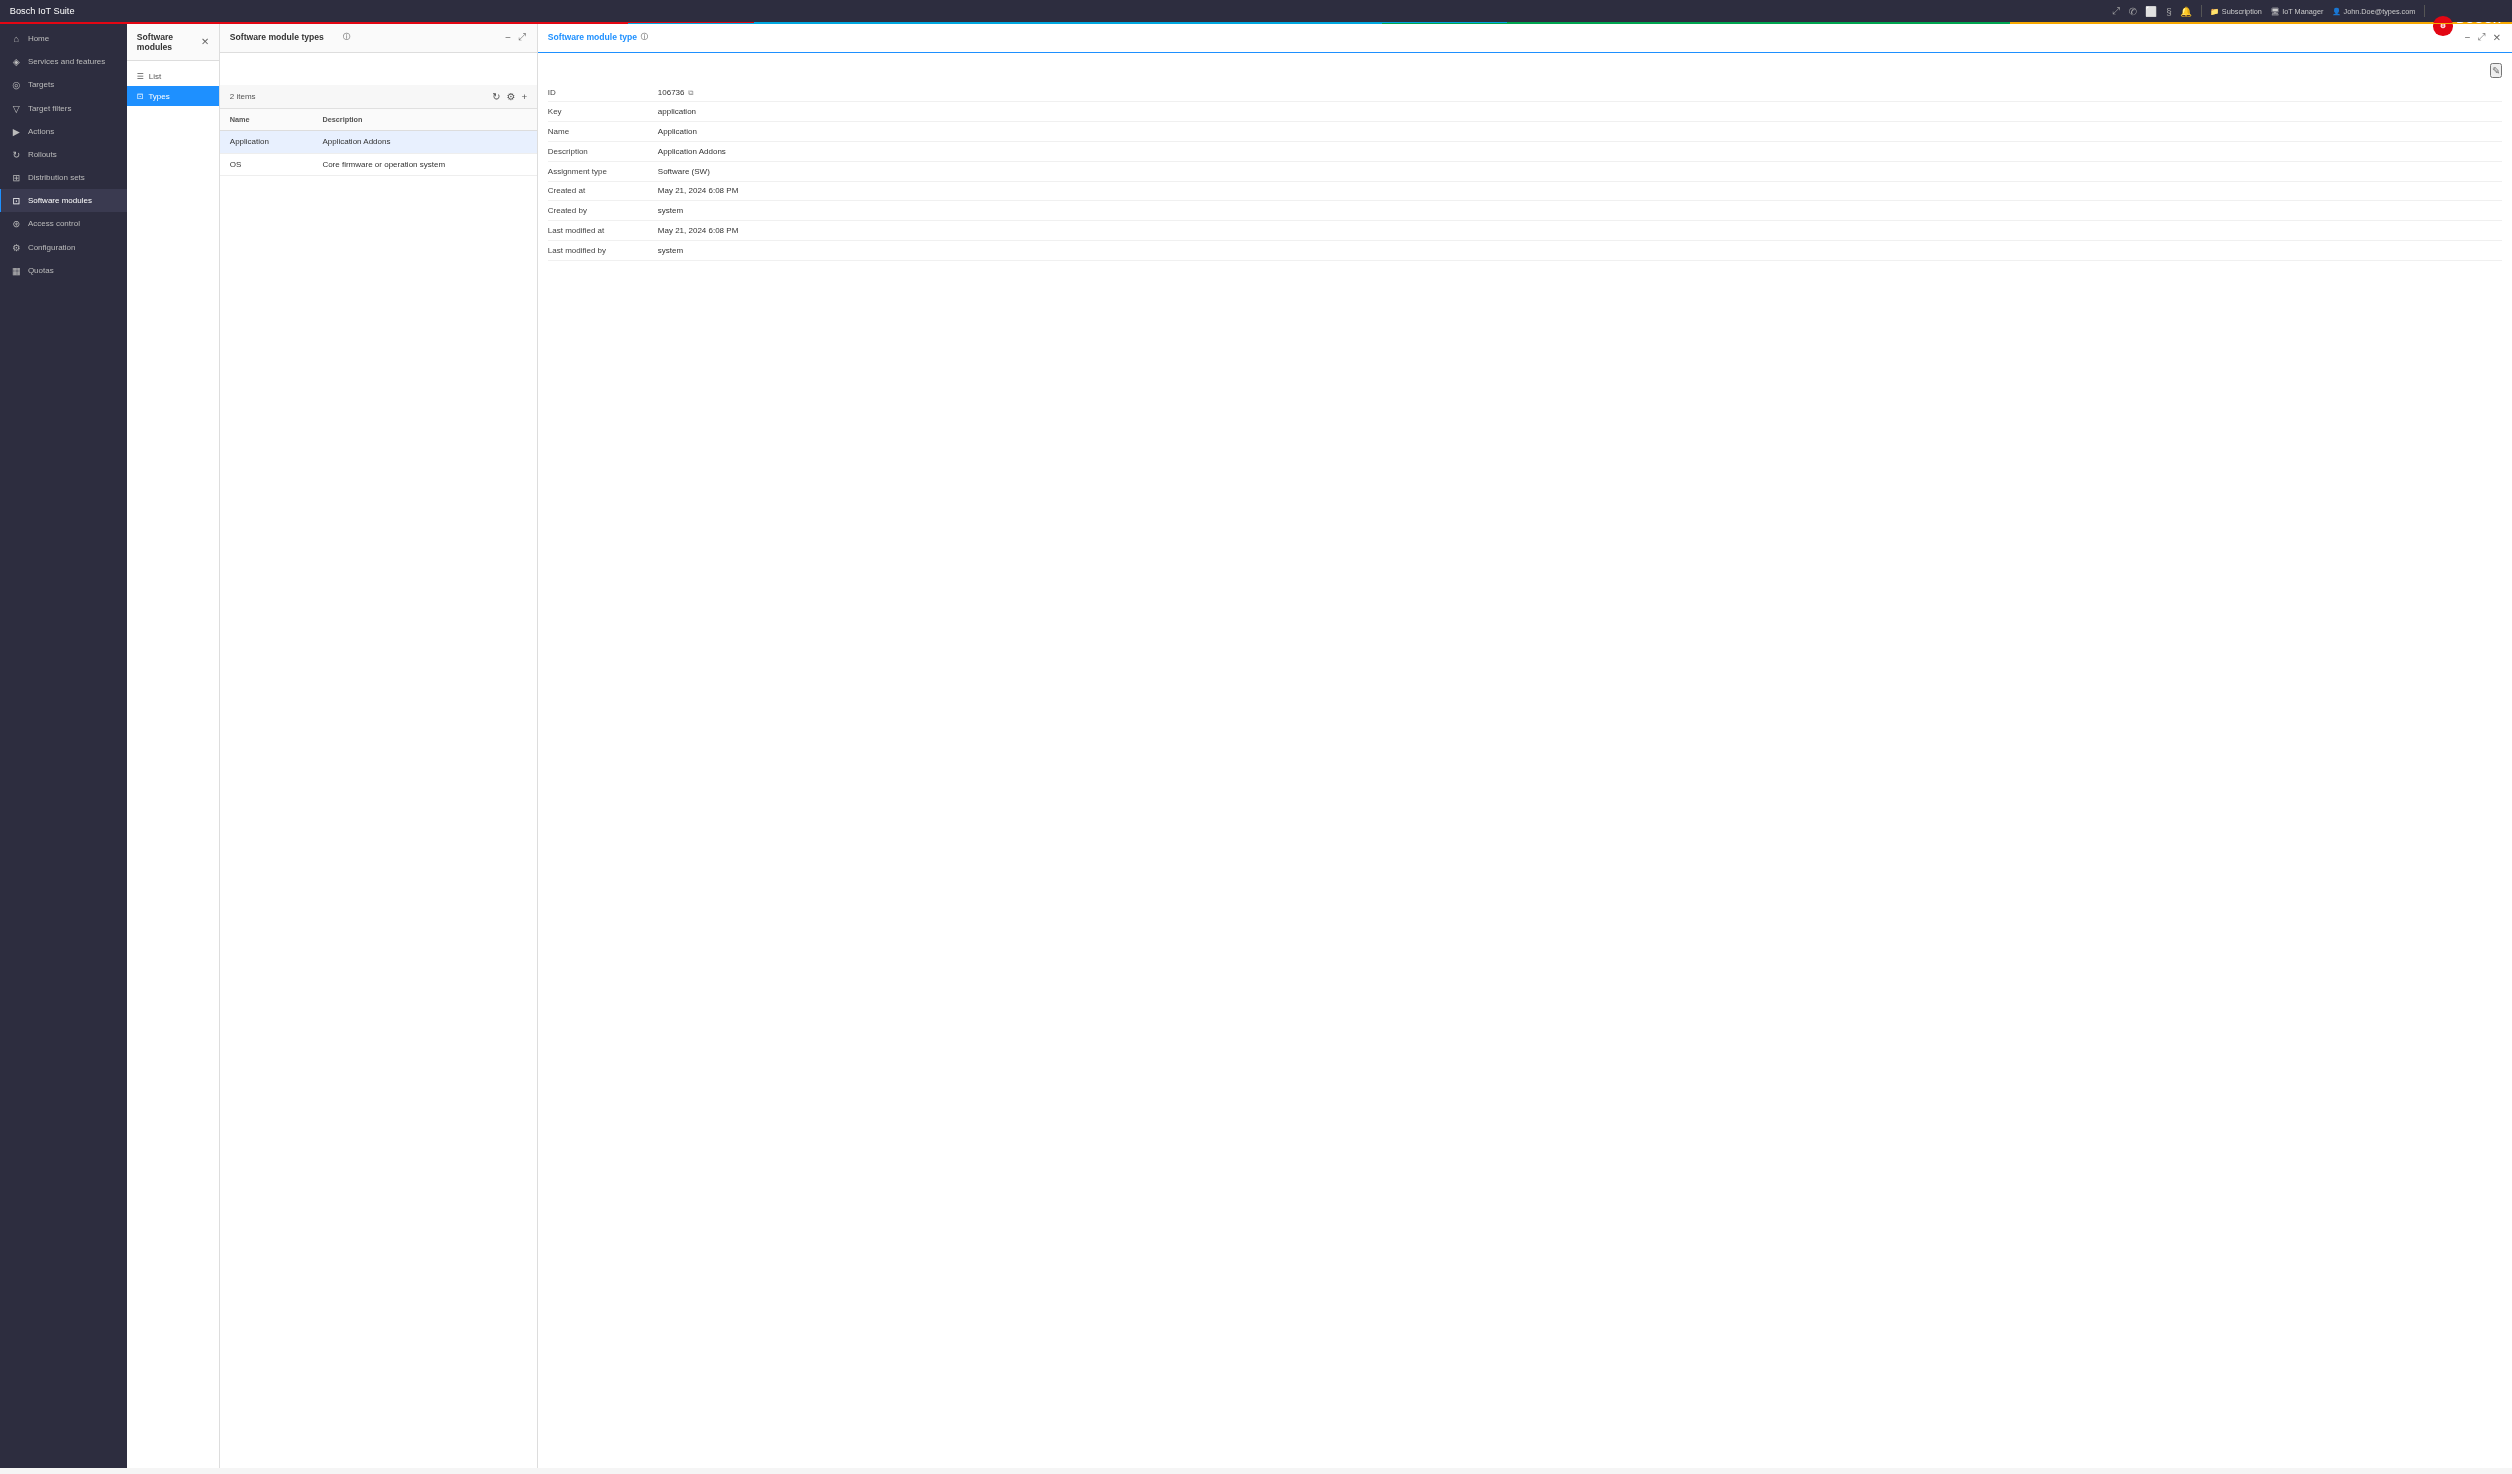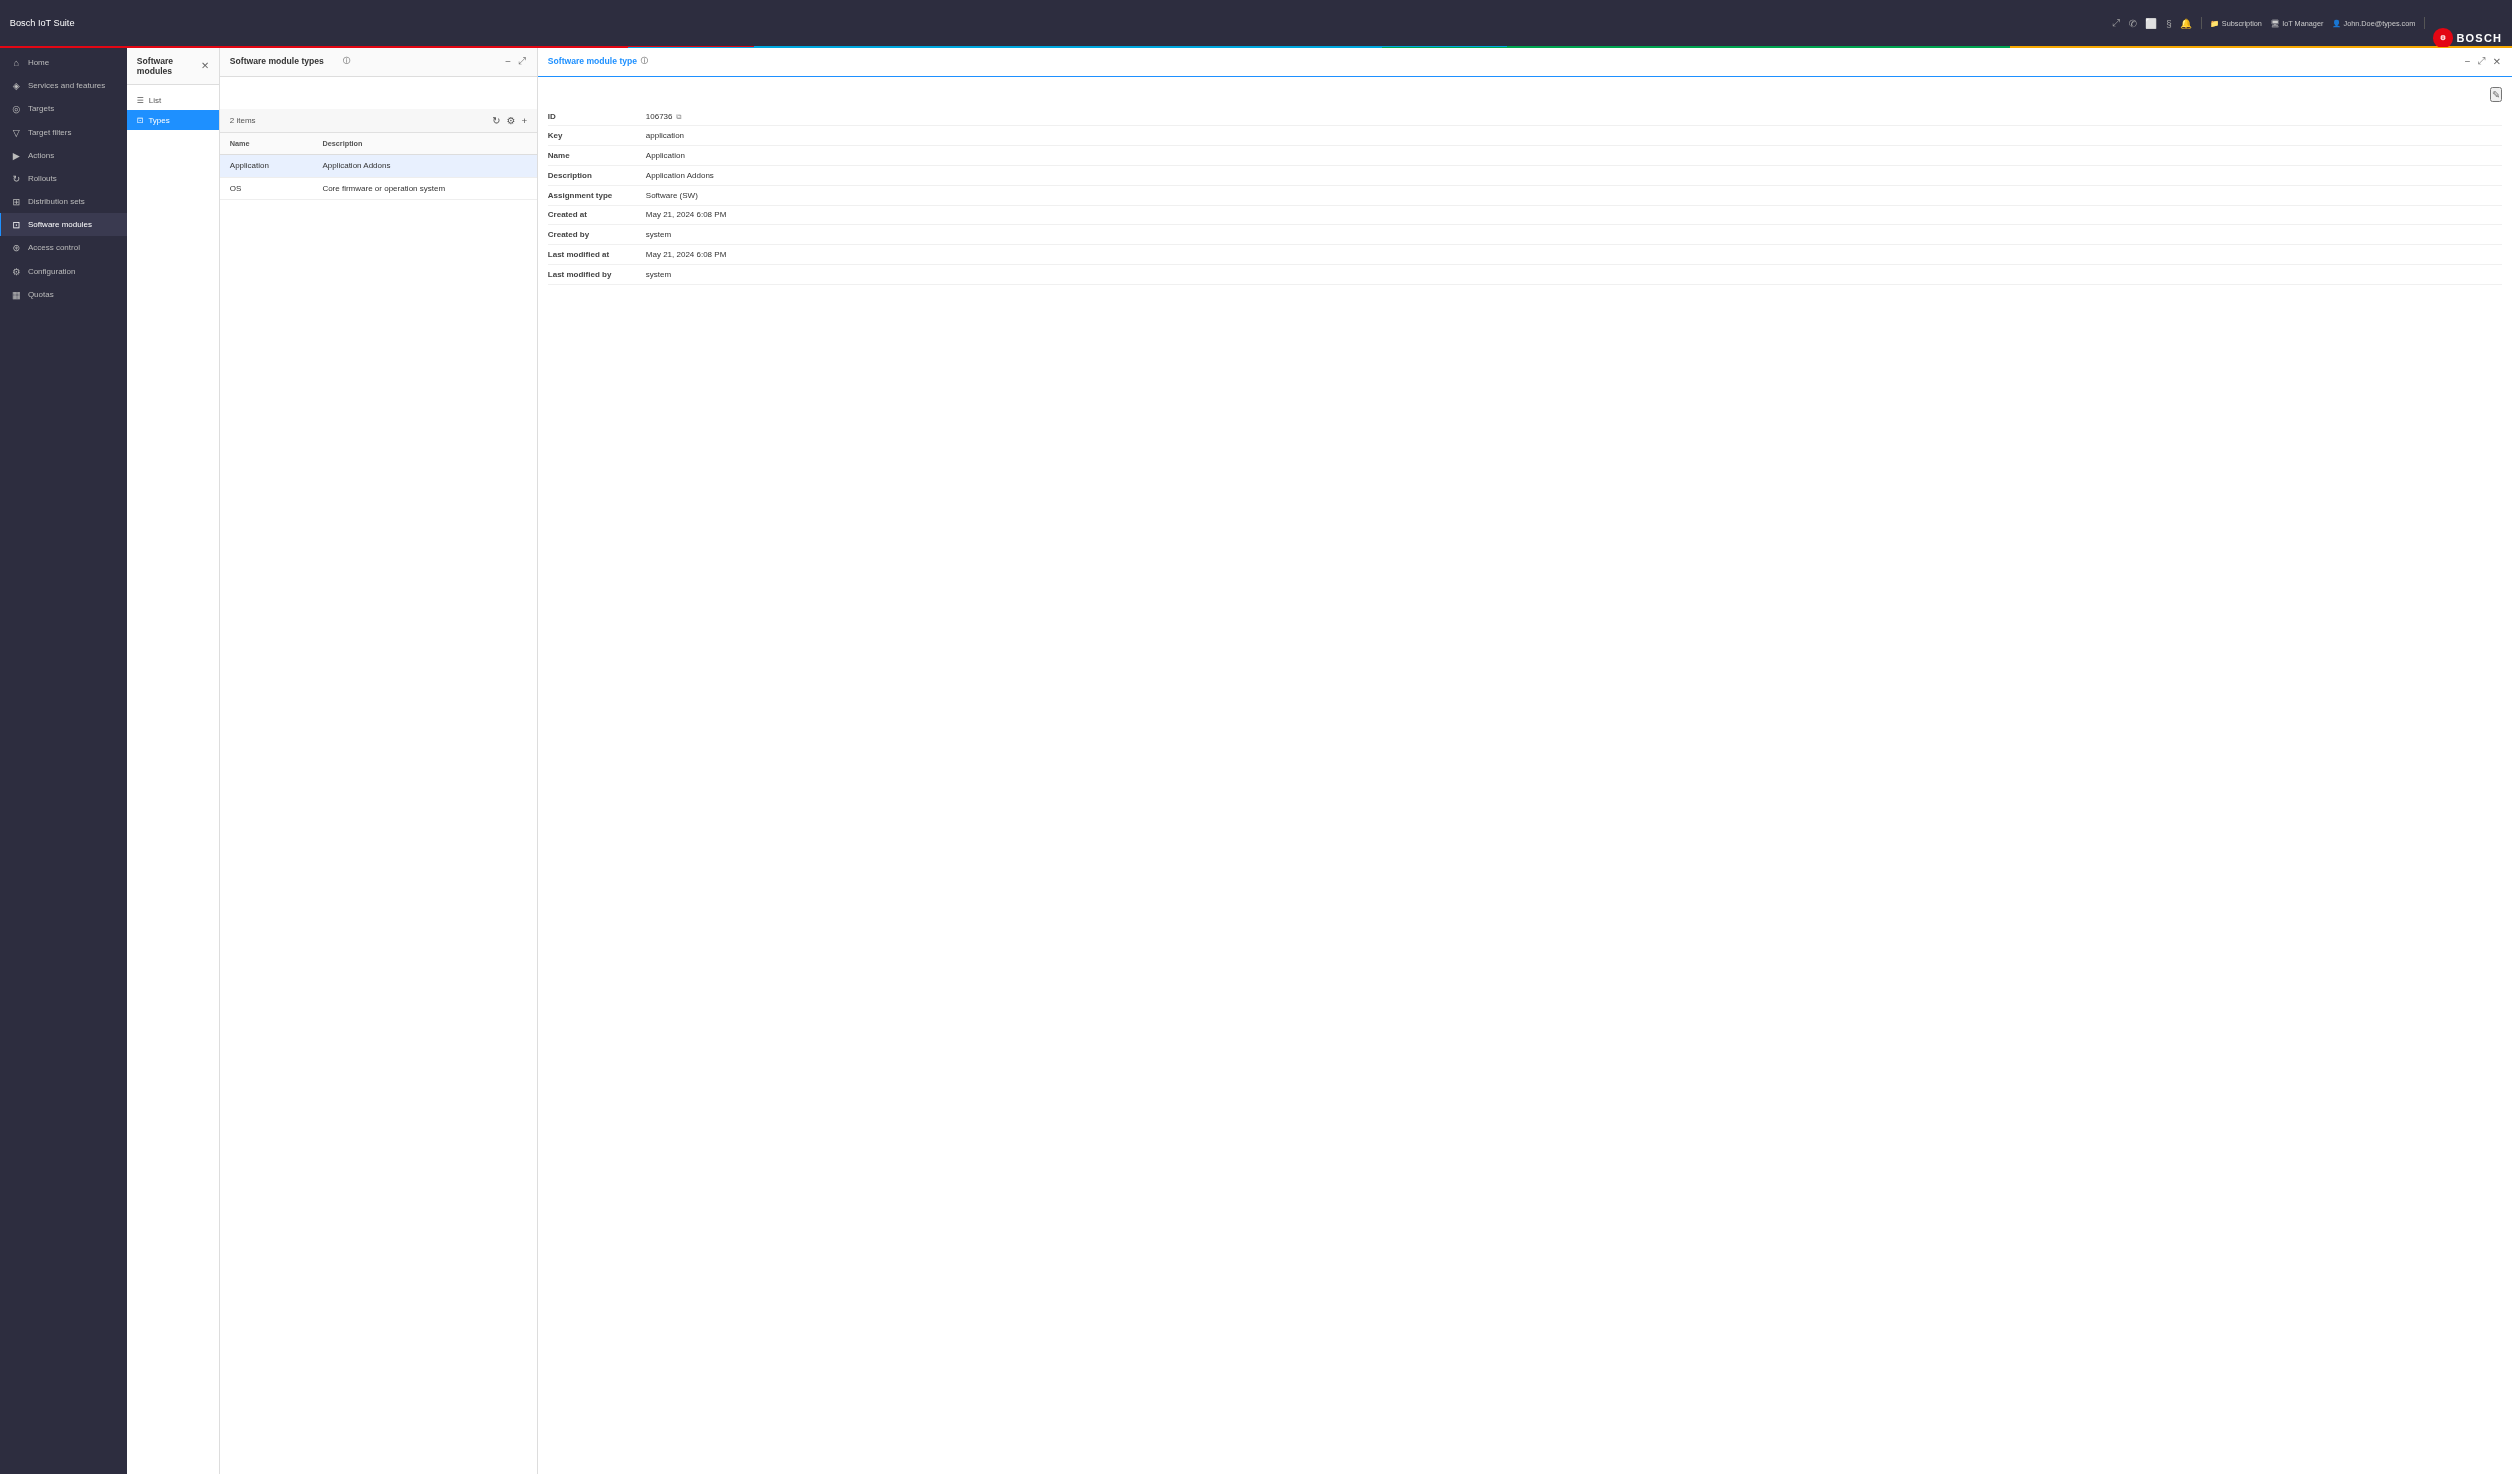--- a/index.html
+++ b/index.html
@@ -1,20 +1,20 @@
 <!DOCTYPE html>
 <html style="font-size:9.8px"><head>
   <meta charset="utf-8">
   <style>
     * { box-sizing: border-box; margin: 0; padding: 0; }
     body { font-family: 'Segoe UI', Arial, sans-serif; font-size: 8px; background: #f5f5f5; height: 100vh; overflow: hidden; }
 
     
     .topbar {
-      height: 47px;
+      height: 23px;
       background: #1a1a2e;
       display: flex;
       align-items: center;
       justify-content: space-between;
       padding: 0 9.8px;
       border-bottom: 1.8px solid transparent;
       background-image: linear-gradient(#2d2d3f, #2d2d3f), linear-gradient(90deg, #e30613 0%, #e30613 30%, #00a8e0 30%, #00a8e0 60%, #00a550 60%, #00a550 80%, #f7a800 80%);
       background-clip: padding-box, border-box;
       background-origin: padding-box, border-box;
       position: relative;
@@ -158,21 +158,21 @@
     .detail-action-btn { cursor: pointer; color: #666; font-size: 9.8px; background: none; border: none; padding: 1.2px; }
 
     
     .detail-content { padding: 9.8px; }
     .detail-row {
       display: flex;
       align-items: flex-start;
       padding: 4.9px 0;
       border-bottom: 0.6px solid #f0f0f0;
     }
-    .detail-label { font-size: 8px; font-weight: 700; color: #444; width: 98px; flex-shrink: 0; }
+    .detail-label { font-size: 8px; font-weight: 400; color: #444; width: 110px; flex-shrink: 0; }
     .detail-value { font-size: 8px; color: #333; flex: 1; display: flex; align-items: center; gap: 3.7px; }
     .copy-icon { font-size: 7.3px; color: #888; cursor: pointer; }
 
     
     .edit-icon-btn { font-size: 9.8px; cursor: pointer; color: #666; }
 
     .info-icon { font-size: 7.3px; color: #888; cursor: pointer; }
 
     
     ::-webkit-scrollbar { width: 3.7px; }

